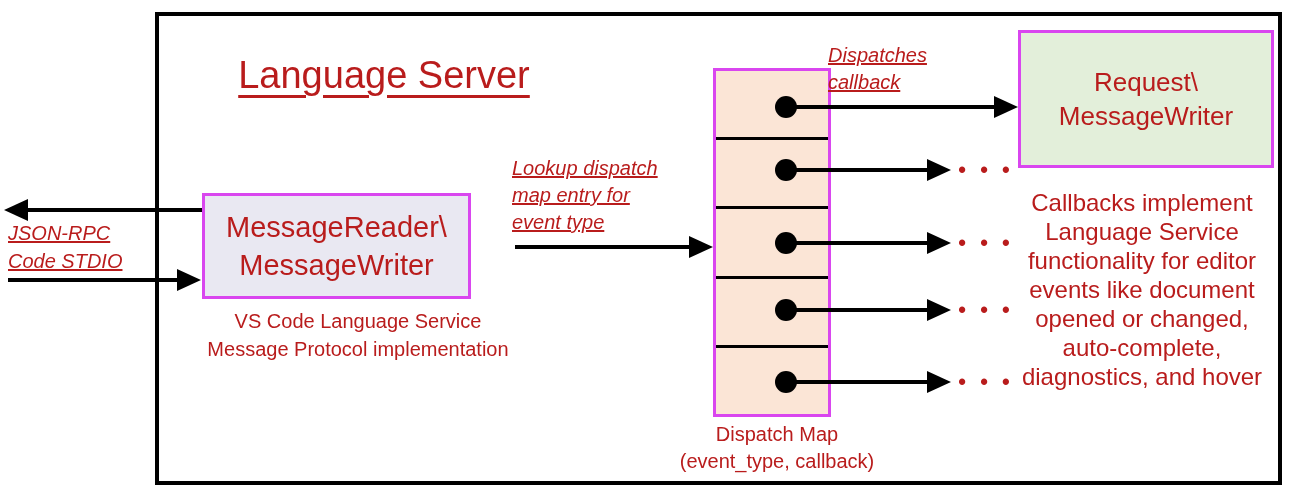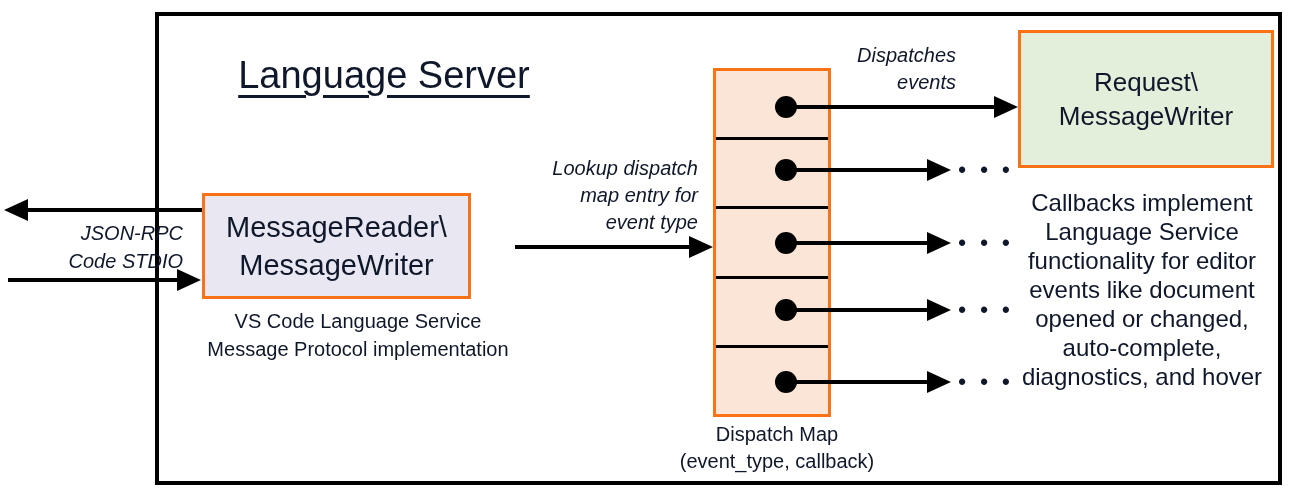--- a/index.html
+++ b/index.html
@@ -3,25 +3,25 @@
 <meta charset="utf-8">
 <style>
   * { margin: 0; padding: 0; box-sizing: border-box; }
   html, body { background: #ffffff; }
   #canvas {
     position: relative;
     width: 1291px;
     height: 494px;
     background: #ffffff;
     font-family: "Liberation Sans", sans-serif;
-    color: #0f172a;
+    color: #b91c1c;
     overflow: hidden;
   }
   .abs { position: absolute; }
-  .box { position: absolute; border: 3px solid #f97316; z-index: 1; }
+  .box { position: absolute; border: 3px solid #d946ef; z-index: 1; }
   #outer-box {
     left: 155px; top: 12px; width: 1127px; height: 473px;
     border: 4px solid #000; background: transparent; z-index: 0;
   }
   #title {
     left: 234px; top: 54px; width: 300px;
     font-size: 38px; text-align: center; z-index: 3;
     text-decoration: underline;
     text-decoration-thickness: 3px;
     text-underline-offset: 7px;
@@ -36,21 +36,21 @@
     display: flex; flex-direction: column; align-items: center; justify-content: center;
     font-size: 26px; line-height: 34px; text-align: center;
   }
   #dispatch-map {
     left: 713px; top: 68px; width: 118px; height: 349px;
     display: flex; flex-direction: column;
   }
   .dispatch-cell { flex: 1 1 0; border-bottom: 3px solid #000; }
   .dispatch-cell:last-child { border-bottom: none; }
   .caption { position: absolute; z-index: 3; text-align: center; font-size: 20px; line-height: 27px; }
-  .ital { position: absolute; z-index: 3; text-align: right; font-style: italic; font-size: 20px; line-height: 27px; }
+  .ital { position: absolute; z-index: 3; text-align: left; font-style: italic; font-size: 20px; line-height: 27px; text-decoration: underline; }
   #stdio-label   { left: 8px;   top: 219px; width: 175px; line-height: 28px; }
   #lookup-label  { left: 512px; top: 155px; width: 186px; }
   #dispatches-label { left: 828px; top: 42px; width: 128px; }
   #message-caption { left: 190px; top: 307px; width: 336px; line-height: 28px; }
   #map-caption   { left: 627px; top: 421px; width: 300px; }
   #callbacks-note { left: 1005px; top: 188px; width: 274px; font-size: 24px; line-height: 29px; }
   #connector-layer { position: absolute; left: 0; top: 0; z-index: 2; pointer-events: none; }
   .ellipsis {
     position: absolute; z-index: 3;
     width: 60px; height: 28px; left: 956px;
@@ -87,21 +87,21 @@
   </div>
 
   <div id="lookup-label" class="ital">
     <div>Lookup dispatch</div>
     <div>map entry for</div>
     <div>event type</div>
   </div>
 
   <div id="dispatches-label" class="ital">
     <div>Dispatches</div>
-    <div>events</div>
+    <div>callback</div>
   </div>
 
   <div id="dispatch-map" class="box" style="background: rgb(251, 229, 214);">
     <div class="dispatch-cell"></div>
     <div class="dispatch-cell"></div>
     <div class="dispatch-cell"></div>
     <div class="dispatch-cell"></div>
     <div class="dispatch-cell"></div>
   </div>
 

